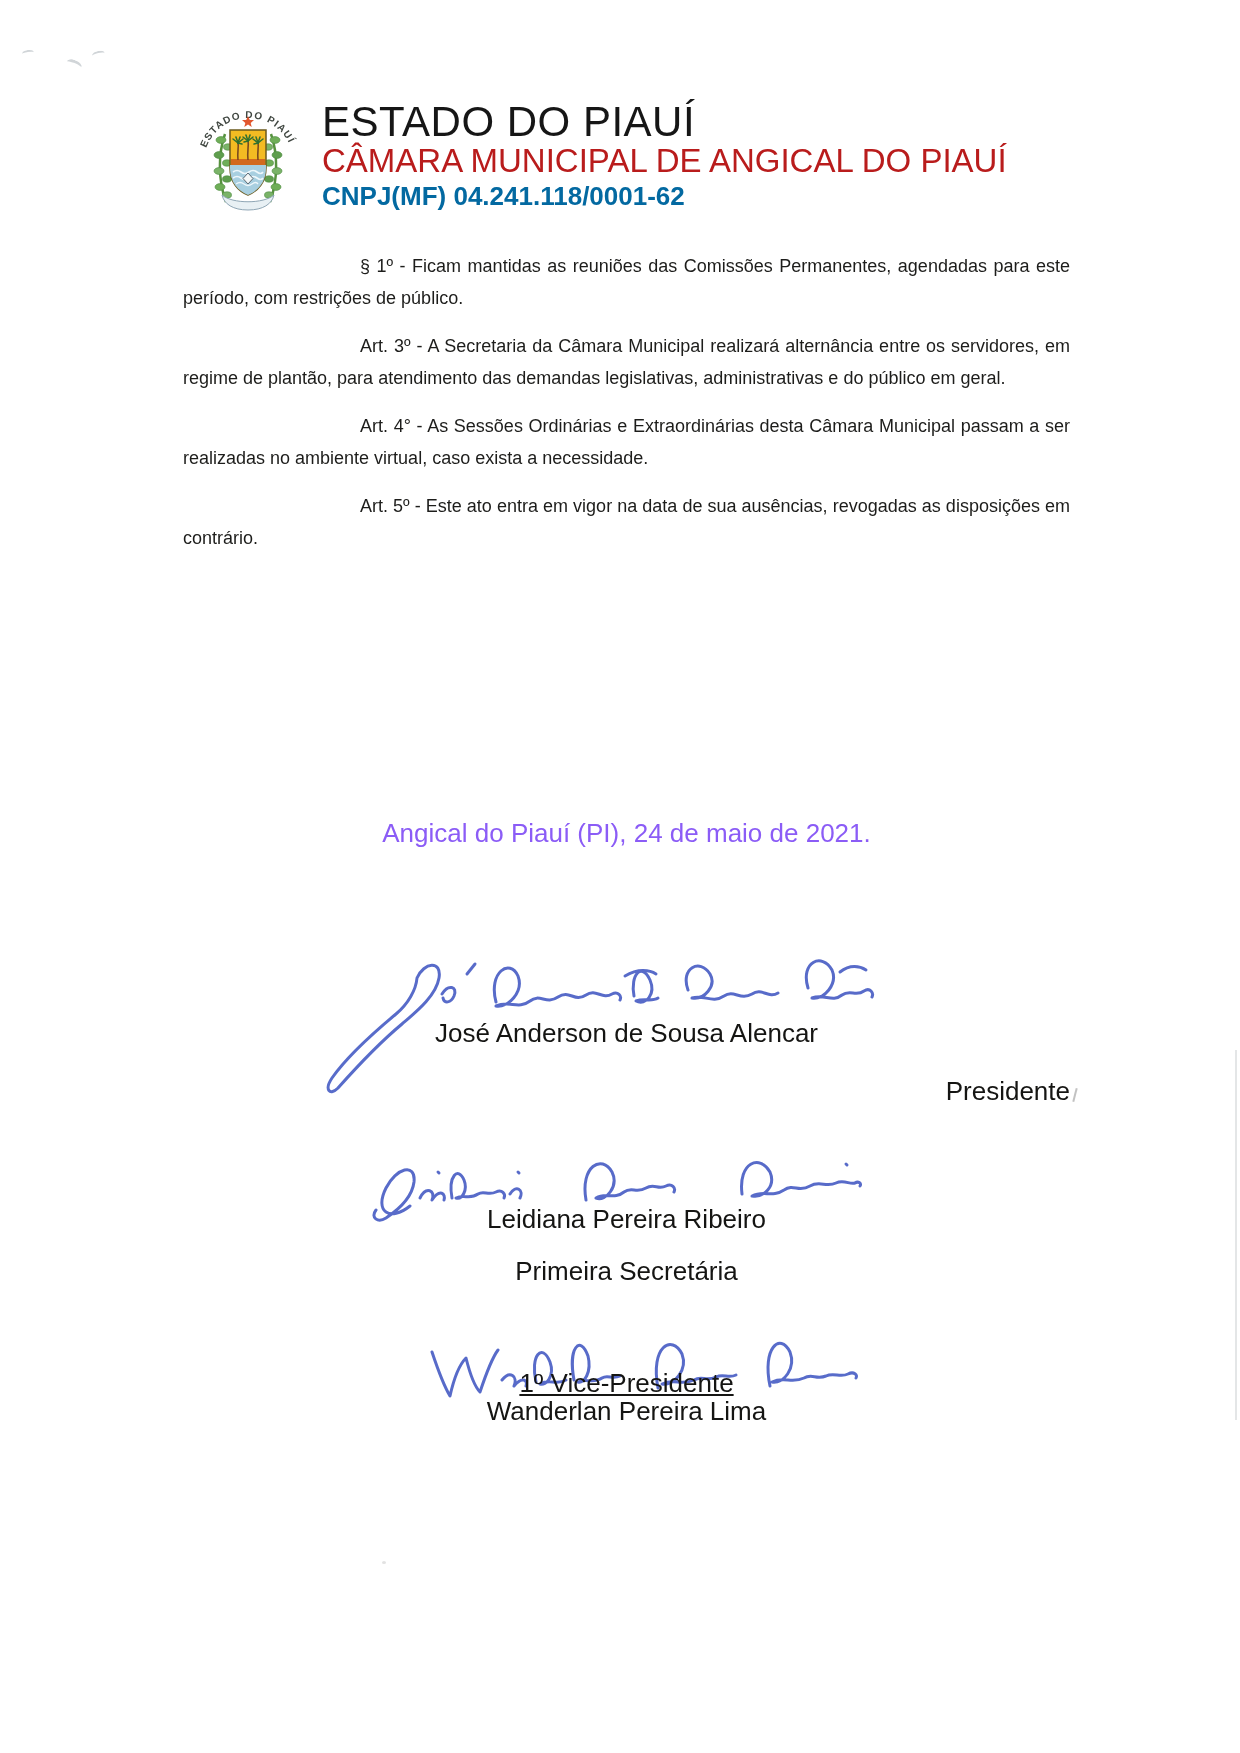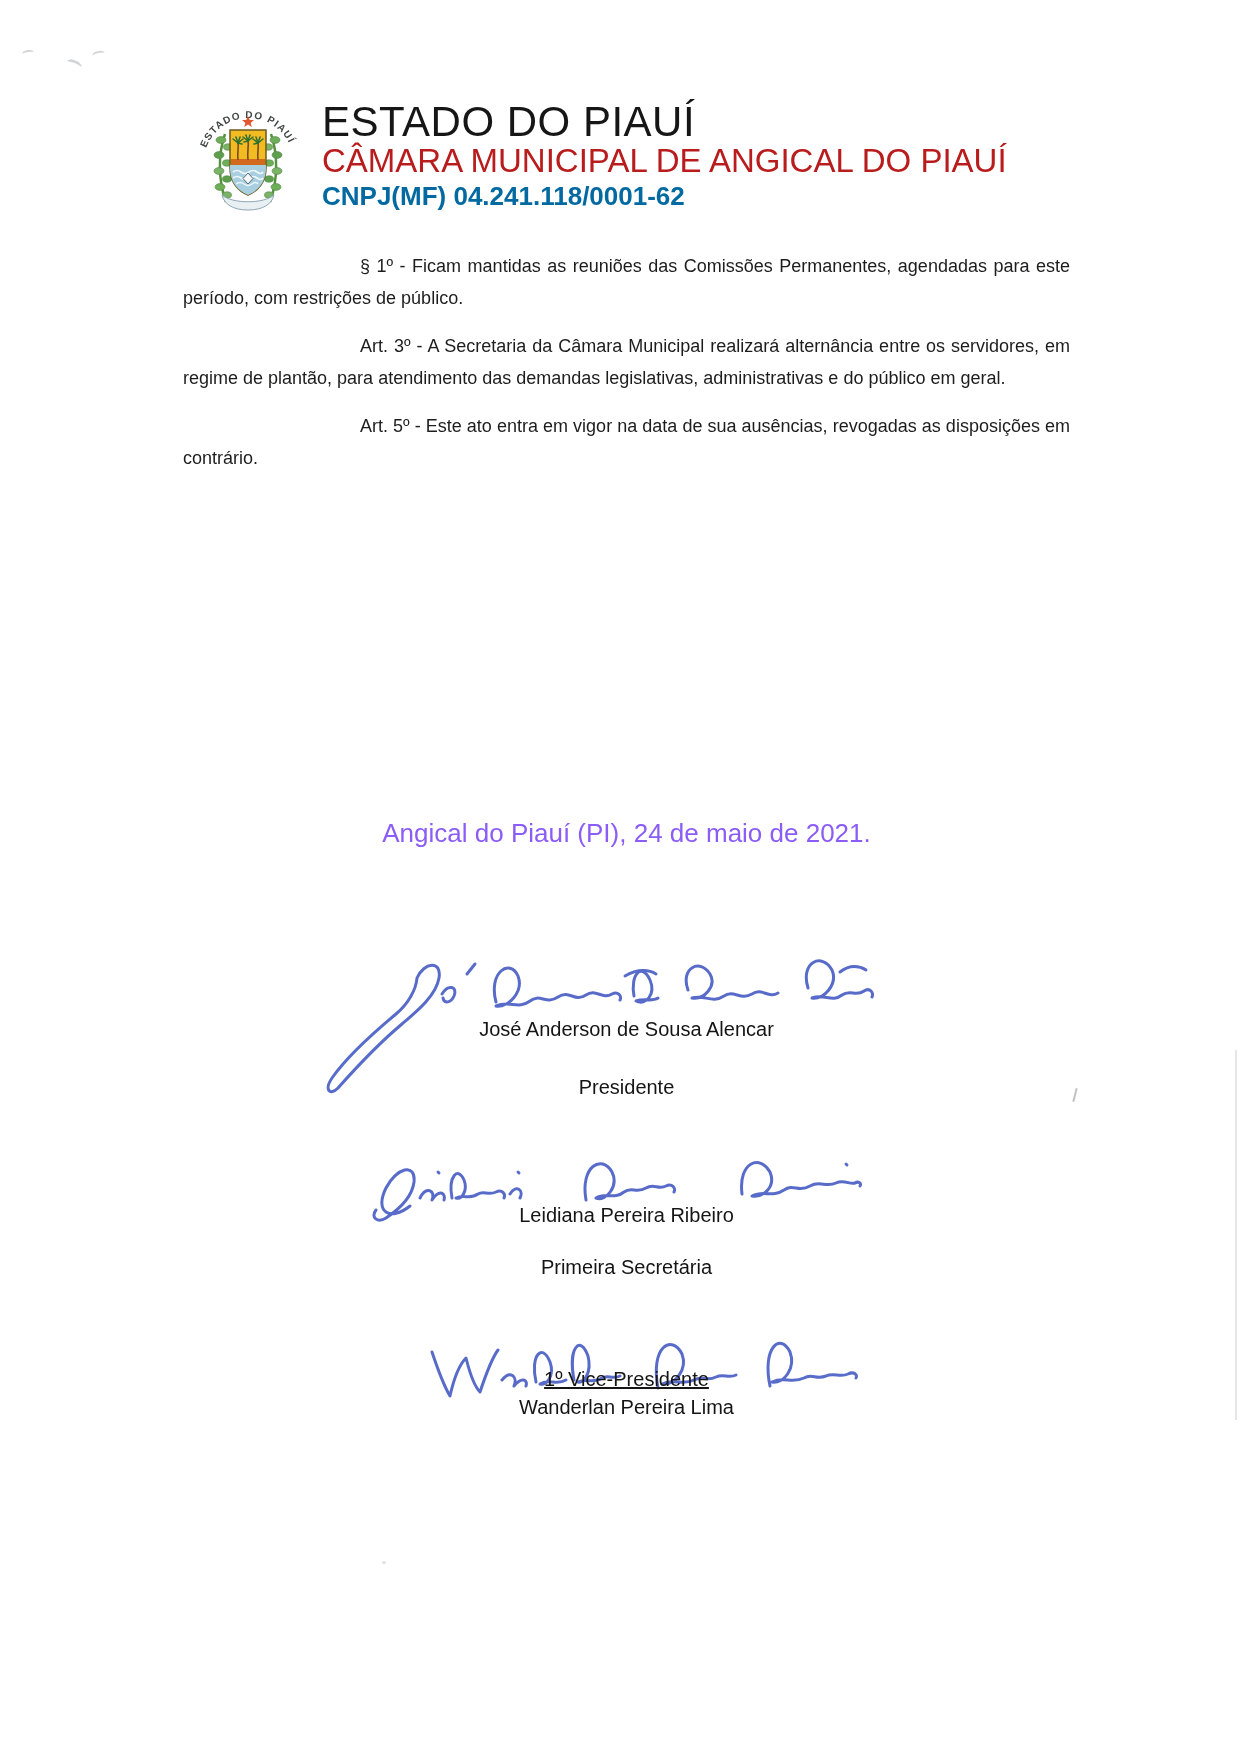--- a/index.html
+++ b/index.html
@@ -25,23 +25,23 @@
     color:#1d1d1b;
   }
   .dateline{
     position:absolute;left:183px;top:818px;width:887px;
     font-size:26px;text-align:center;color:#8b5cf6;
   }
   
   .sig-svg{position:absolute;}
   .sig-name,.sig-role{
     position:absolute;left:183px;width:887px;
-    font-size:20px;text-align:center;color:#151513;
+    font-size:26px;text-align:center;color:#151513;
   }
-  .name1{top:1018px;} .role1{top:1076px;}
+  .name1{top:1018px;} .role1{top:1076px;text-align:right;}
   .name2{top:1204px;} .role2{top:1256px;}
   .name3{top:1396px;} .role3{top:1368px;text-decoration:underline;}
   .sig1{left:320px;top:948px;width:560px;height:150px;}
   .sig2{left:350px;top:1128px;width:540px;height:100px;}
   .sig3{left:410px;top:1318px;width:480px;height:95px;}
   .sig-stroke{fill:none;stroke:#4a5fc5;stroke-width:3;stroke-linecap:round;stroke-linejoin:round;opacity:.92;}
   
   .smudge{position:absolute;border-top:2px solid #9aa4ab;opacity:.45;border-radius:50%;}
   .sm1{left:22px;top:50px;width:12px;height:4px;transform:rotate(-8deg);}
   .sm2{left:66px;top:60px;width:16px;height:6px;transform:rotate(22deg);border-top-width:3px;}
@@ -135,20 +135,21 @@
     <path d="M30,103 C40,112 72,112 82,103 C80,112 71,118 56,118 C41,118 32,112 30,103 Z" fill="#e8f0f4" stroke="#8fa6b5" stroke-width="1"></path>
   </svg>
 
   <div class="org1">ESTADO DO PIAUÍ</div>
   <div class="org2">CÂMARA MUNICIPAL DE ANGICAL DO PIAUÍ</div>
   <div class="cnpj">CNPJ(MF) 04.241.118/0001-62</div>
 
   <div class="bodytext">
     <p>§ 1º - Ficam mantidas as reuniões das Comissões Permanentes, agendadas para este período, com restrições de público.</p>
     <p>Art. 3º - A Secretaria da Câmara Municipal realizará alternância entre os servidores, em regime de plantão, para atendimento das demandas legislativas, administrativas e do público em geral.</p>
+    <p>Art. 4° - As Sessões Ordinárias e Extraordinárias desta Câmara Municipal passam a ser realizadas no ambiente virtual, caso exista a necessidade.</p>
     <p>Art. 5º - Este ato entra em vigor na data de sua ausências, revogadas as disposições em contrário.</p>
   </div>
 
   <div class="dateline">Angical do Piauí (PI), 24 de maio de 2021.</div>
 
   <svg class="sig-svg sig1" viewBox="0 0 560 150">
     <g class="sig-stroke">
       <path d="M97,30 C104,14 122,12 119,30 C116,48 96,64 82,76 C58,96 34,122 18,140 C10,148 4,142 12,130 C26,110 52,86 76,66 C88,56 96,42 97,30"></path>
       <path d="M122,46 C128,36 138,38 134,48 C131,55 124,56 123,50"></path>
       <path d="M147,26 L155,16"></path>

